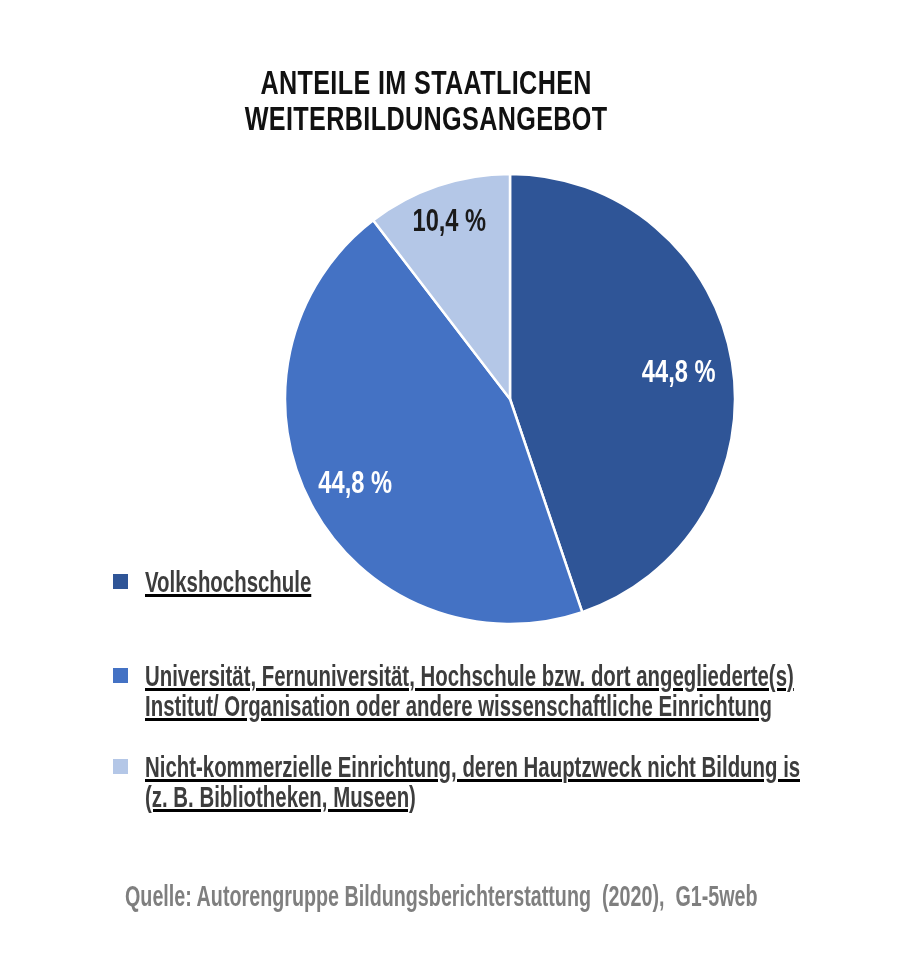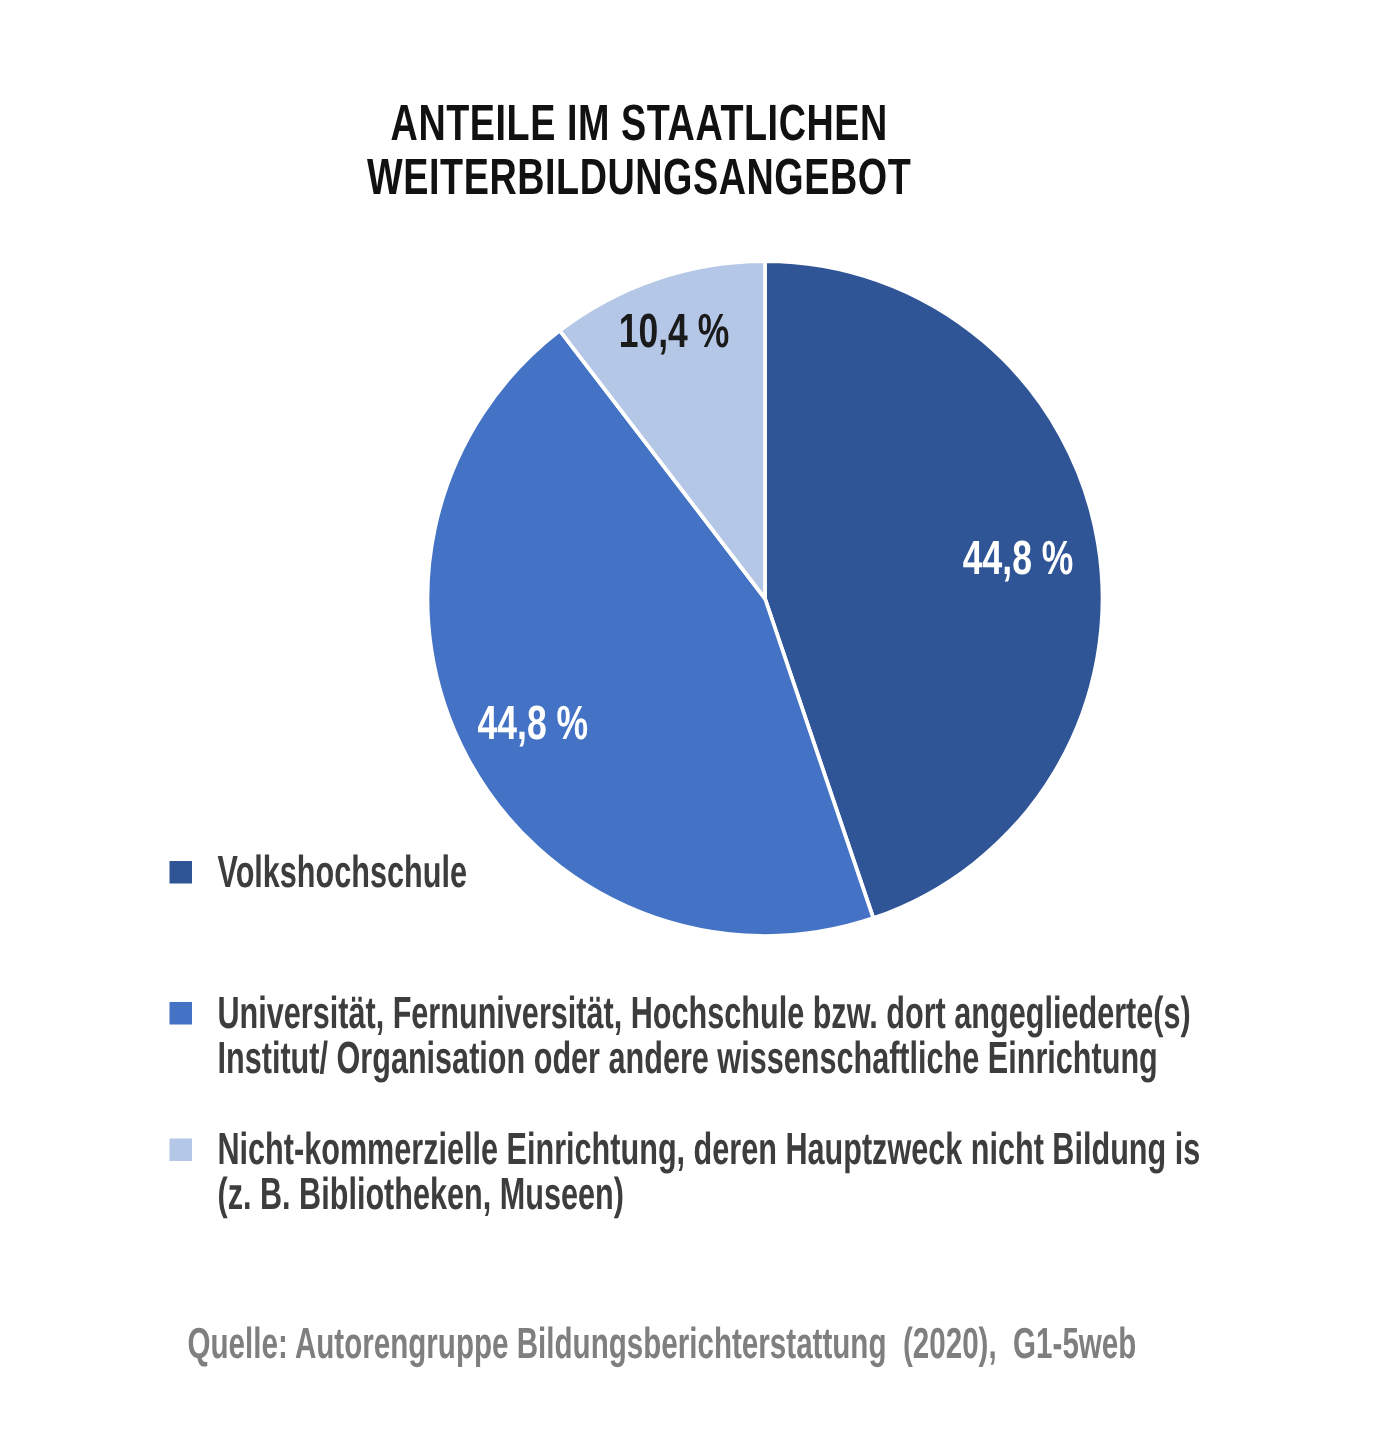--- a/index.html
+++ b/index.html
@@ -42,20 +42,21 @@
     font-family: "Liberation Sans", "DejaVu Sans", sans-serif;
     font-size: 32px;
     font-weight: bold;
   }
 
   .legend-item {
     position: absolute;
     left: 113px;
     display: flex;
     align-items: flex-start;
+    text-decoration: underline;
   }
   .legend-item-1 { top: 567px; }
   .legend-item-2 { top: 661px; }
   .legend-item-3 { top: 752px; }
   .swatch {
     flex: 0 0 auto;
     width: 15px;
     height: 15px;
     margin-top: 7px;
     margin-right: 17px;

